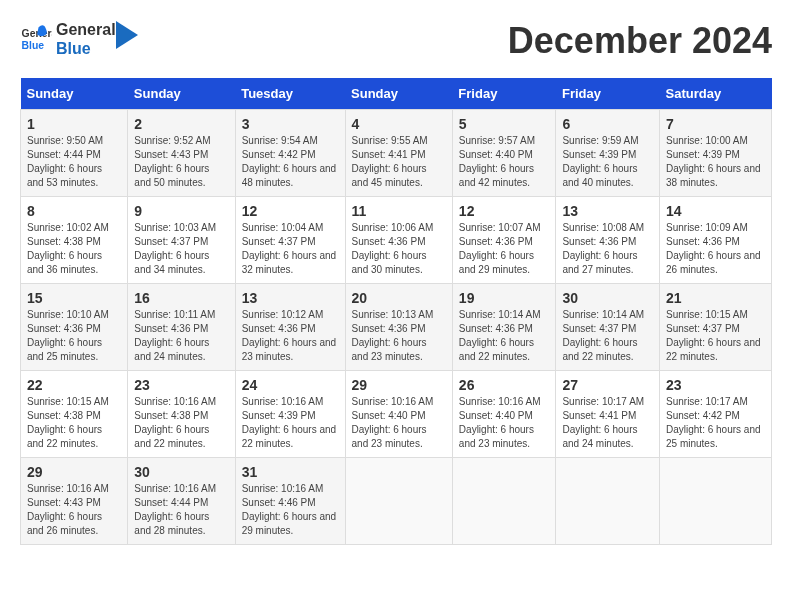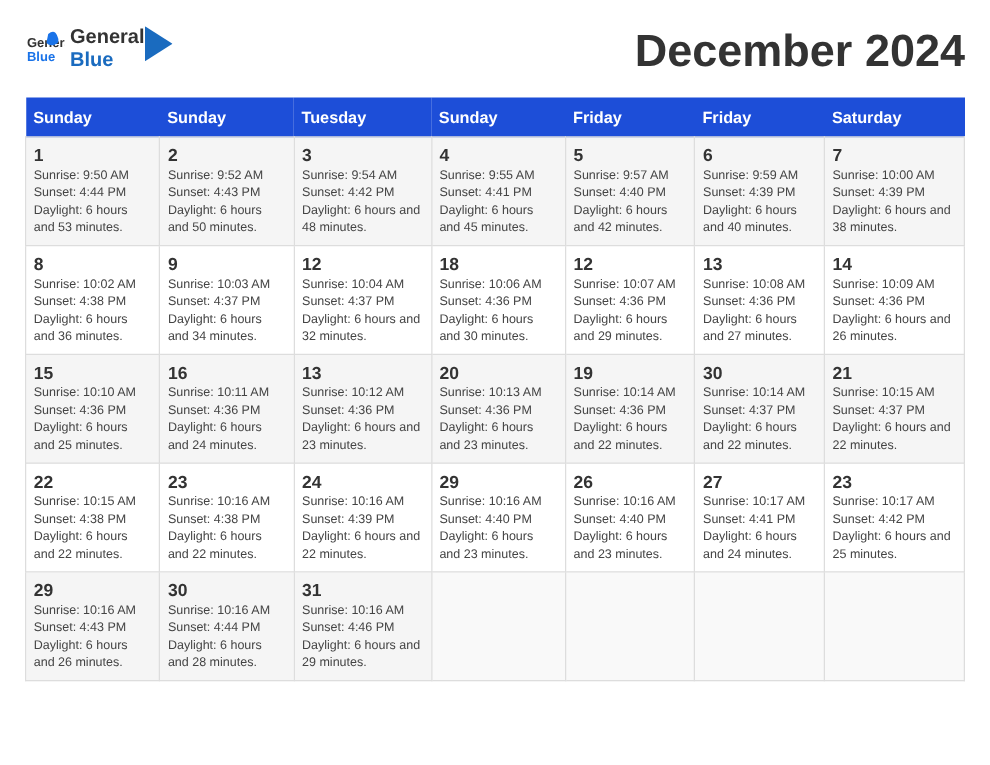--- a/index.html
+++ b/index.html
@@ -199,21 +199,21 @@
         </td>
         <td>
           <span class="day-number">12</span>
           <div class="day-info">
             Sunrise: 10:04 AM<br>
             Sunset: 4:37 PM<br>
             Daylight: 6 hours and 32 minutes.
           </div>
         </td>
         <td>
-          <span class="day-number">18</span>
+          <span class="day-number">11</span>
           <div class="day-info">
             Sunrise: 10:06 AM<br>
             Sunset: 4:36 PM<br>
             Daylight: 6 hours and 30 minutes.
           </div>
         </td>
         <td>
           <span class="day-number">12</span>
           <div class="day-info">
             Sunrise: 10:07 AM<br>

